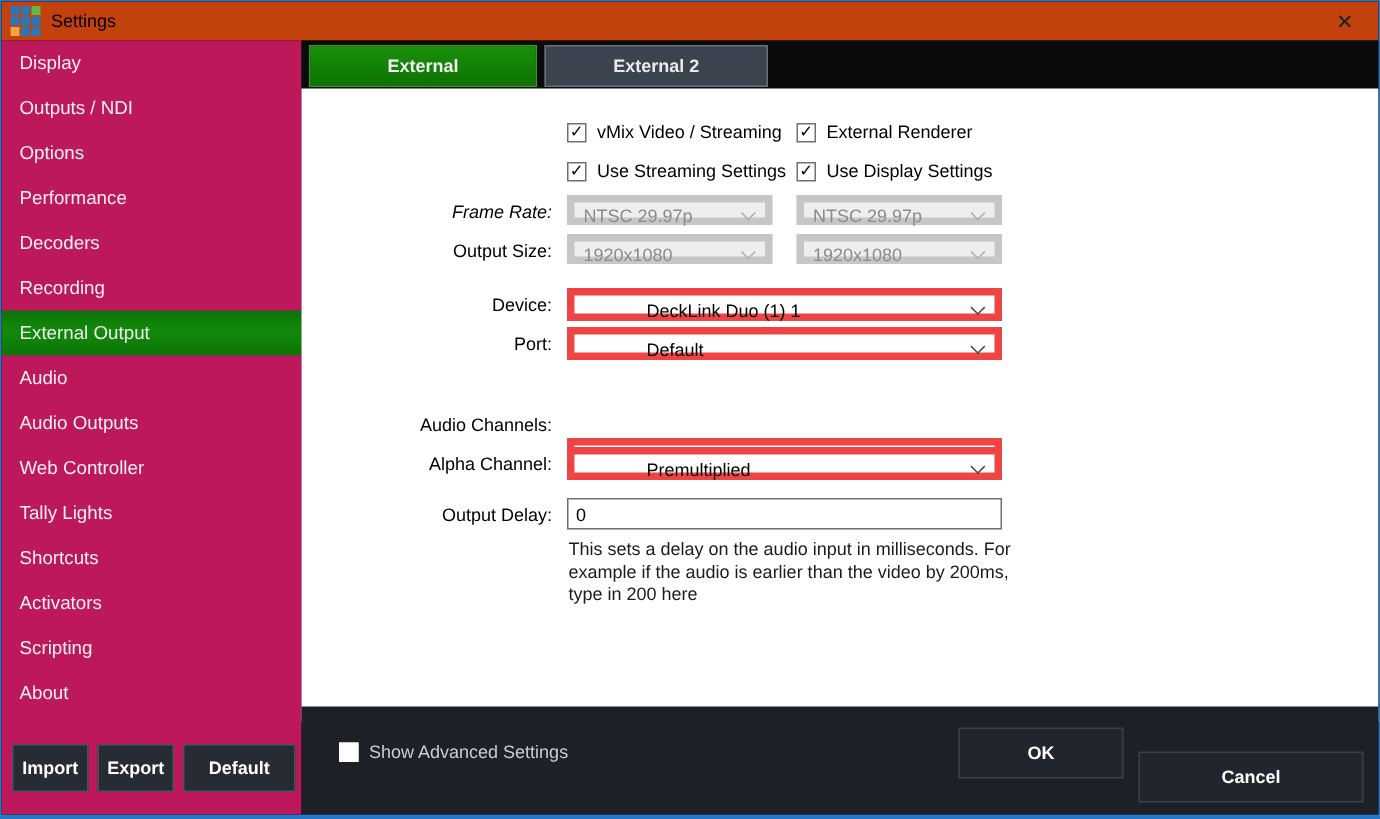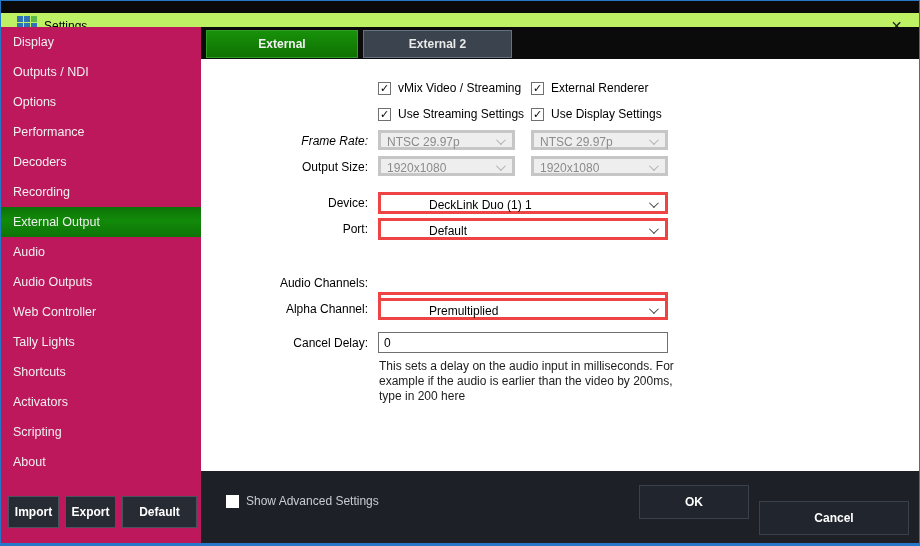--- a/index.html
+++ b/index.html
@@ -6,22 +6,22 @@
   body {
     font-family: "Liberation Sans", "DejaVu Sans", sans-serif;
     background:#444; display:flex; justify-content:flex-start; align-items:flex-start;
   }
   .window {
     position:relative; width:920px; height:546px; background:#0a0a0a;
     border:1px solid #2677c8; border-bottom:3px solid #2677c8; overflow:hidden;
   }
   
   .titlebar {
-    position:absolute; top:12px; left:0; right:0; height:26px; background:#bef264;
-    display:flex; align-items:center; padding-left:16px;
+    position:absolute; top:0; left:0; right:0; height:26px; background:#c2410c;
+    display:flex; align-items:center; padding-left:6px;
   }
   .logo { display:grid; grid-template-columns:repeat(3,6px); grid-template-rows:repeat(3,6px); gap:1px; margin-right:7px; }
   .logo span { background:#2e75b6; }
   .logo span.g { background:#5fb94a; }
   .logo span.o { background:#f2a33a; }
   .title-text { font-size:12px; color:#000; }
   .close-btn {
     position:absolute; right:0; top:0; width:45px; height:26px; text-align:center;
     line-height:26px; font-size:14px; color:#222; cursor:pointer;
   }
@@ -52,21 +52,21 @@
   .cbrow { position:absolute; display:flex; align-items:center; cursor:pointer; }
   .cbox {
     width:13px; height:13px; background:#fff; border:1px solid #707070; margin-right:7px;
     font-size:11px; line-height:11px; text-align:center; color:#000;
   }
   .cbox.checked::after { content:"\2713"; }
   .cblabel { font-size:12px; color:#000; }
   .flabel { position:absolute; left:0; width:167px; text-align:right; font-size:12px; color:#000; }
   .sel {
     position:absolute; height:20px; line-height:18px; font-size:12px; padding-left:6px;
-    background:#fff; border:3px solid #ef4444; color:#000; cursor:pointer;
+    background:#fff; border:5px solid #ef4444; color:#000; cursor:pointer;
   }
   .sel .chev {
     position:absolute; right:9px; top:5px; width:7px; height:7px;
     border-right:1.5px solid #4a4a4a; border-bottom:1.5px solid #4a4a4a; transform:rotate(45deg) translateY(-2px);
   }
   .sel.disabled { background:#eeeeee; border-color:#c6c6c6; color:#8b8b8b; cursor:default; }
   .sel.disabled .chev { border-color:#b0b0b0; }
   .sel.tall { height:22px; line-height:20px;padding-left:48px; }
   .sel.tall .chev { top:6px; }
   .txtinput {
@@ -183,21 +183,21 @@
     <div class="flabel" style="top:217px;">Audio Channels:</div>
     <div class="sel tall" style="left:177px; top:213px; width:290px;margin-top:20px;">
       <span>Master</span><span class="chev"></span>
     </div>
 
     <div class="flabel" style="top:243px;">Alpha Channel:</div>
     <div class="sel tall" style="left:177px; top:239px; width:290px;">
       <span>Premultiplied</span><span class="chev"></span>
     </div>
 
-    <div class="flabel" style="top:277px;">Cancel Delay:</div>
+    <div class="flabel" style="top:277px;">Output Delay:</div>
     <input class="txtinput" style="left: 177px; top: 273px; width: 290px;" value="0">
 
     <div class="helptext">This sets a delay on the audio input in milliseconds. For example if the audio is earlier than the video by 200ms, type in 200 here</div>
   </div>
 
   <div class="footer">
     <div class="cbrow">
       <span class="cbox"></span>
       <span class="cblabel">Show Advanced Settings</span>
     </div>

